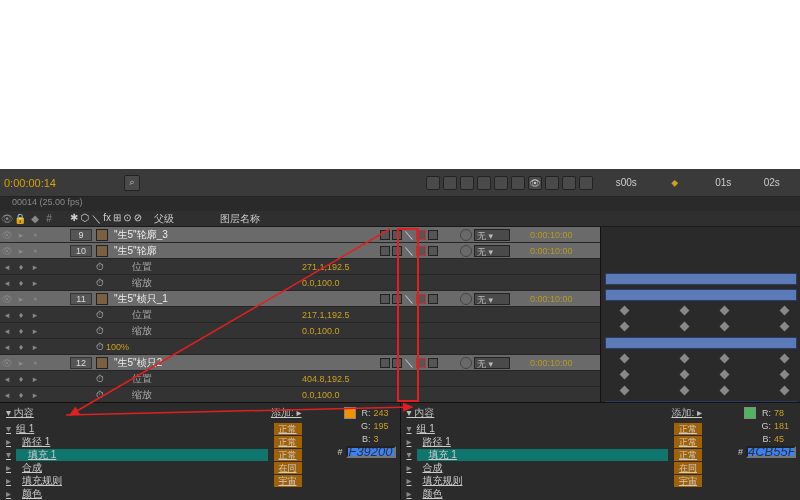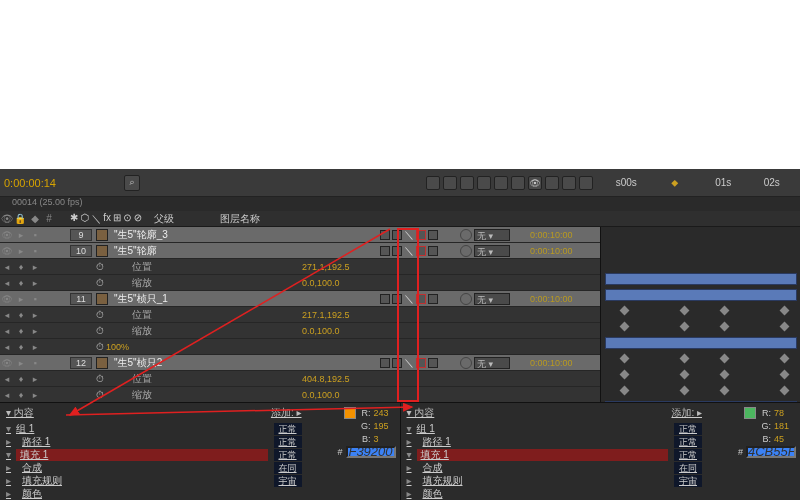--- a/index.html
+++ b/index.html
@@ -58,22 +58,22 @@
   
   .bottom { height:98px; display:flex; border-top:1px solid #111; background:#2b2b2b; }
   .panel { flex:1; border-right:1px solid #111; display:flex; }
   .panel:last-child { border-right:none; }
   .pcol { flex:1; padding:3px 4px 0 6px;text-decoration:underline; }
   .pcol-r { width:94px; padding:3px 4px 0 4px; position:relative; }
   .phead { color:#bbb; font-size:10px; padding-bottom:2px; display:flex; justify-content:space-between; }
   .add { color:#bbb; }
   .plist-row { height:13px; display:flex; align-items:center; font-size:10px; color:#ccc; }
   .twirl { width:10px; color:#888; }
-  .fill-bar { flex:1; background:#7f1d1d; margin-right:6px; padding-left:4px; height:12px; line-height:12px; }
-  .label-btn { width:28px; height:12px; background:#0f172a; font-size:9px; color:#ccc; text-align:center; margin-left:auto; }
+  .fill-bar { flex:1; background:#0f766e; margin-right:6px; padding-left:12px; height:12px; line-height:12px; }
+  .label-btn { width:28px; height:12px; background:#a16207; font-size:9px; color:#ccc; text-align:center; margin-left:auto; }
   .rgb-row { height:13px; display:flex; align-items:center; gap:3px; font-size:9px; justify-content:flex-end;}
   .rgb-lab { width:12px; text-align:right; }
   .rgb-val { width:22px; color:#cca020; }
   .mini-sw { width:12px; height:12px; border:1px solid #888; }
   .hex { width:50px; height:12px; font-size:13px; background:#3b82f6; color:#333; text-align:center;font-style:italic; }
 </style>
 </head>
 <body>
 
 <div class="ws"></div>

